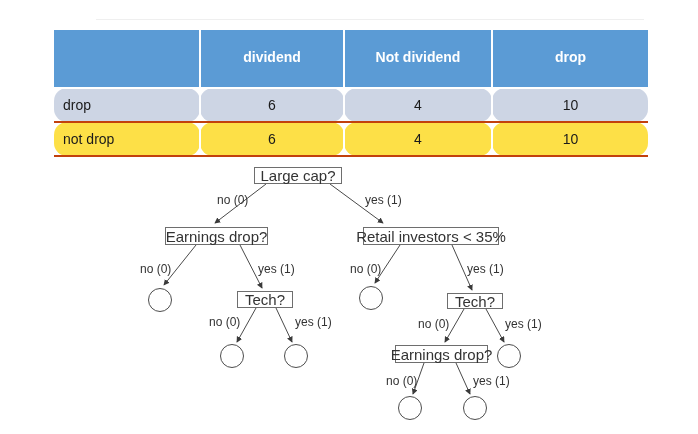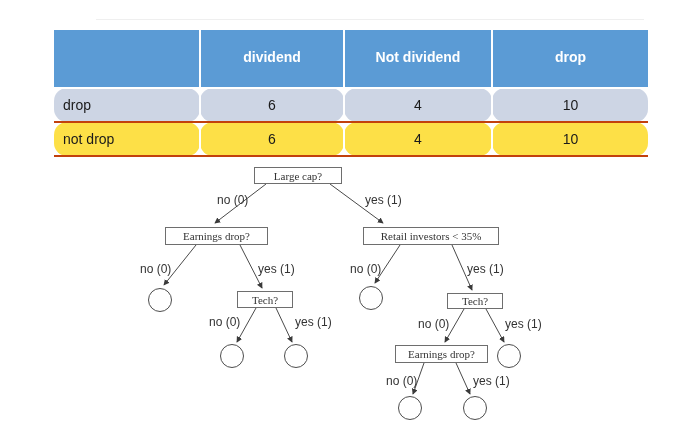--- a/index.html
+++ b/index.html
@@ -32,21 +32,21 @@
   .freq-table tbody td + td{border-left:2px solid #ffffff;}
   .freq-table tbody tr.row-odd td{background:#cdd5e4;}
   .freq-table tbody tr.row-even td{background:#fde047;}
   .freq-table td.row-label{text-align:left;padding-left:9px;}
   
   .tree{position:absolute;left:0;top:0;width:698px;height:434px;}
   .tree svg{position:absolute;left:0;top:0;}
   .tnode{
     position:absolute;background:#ffffff;border:1px solid #6e6e6e;
     display:flex;align-items:center;justify-content:center;
-    font-size:11px;color:#333333;box-sizing:border-box;white-space:nowrap;font-family:Liberation Serif, serif;
+    font-size:15px;color:#333333;box-sizing:border-box;white-space:nowrap;
   }
   .leaf{
     position:absolute;width:24px;height:24px;border:1px solid #4d4d4d;
     border-radius:50%;background:#ffffff;box-sizing:border-box;
   }
   .elabel{
     position:absolute;font-size:12px;color:#333333;white-space:nowrap;
   }
 </style>
 </head>

